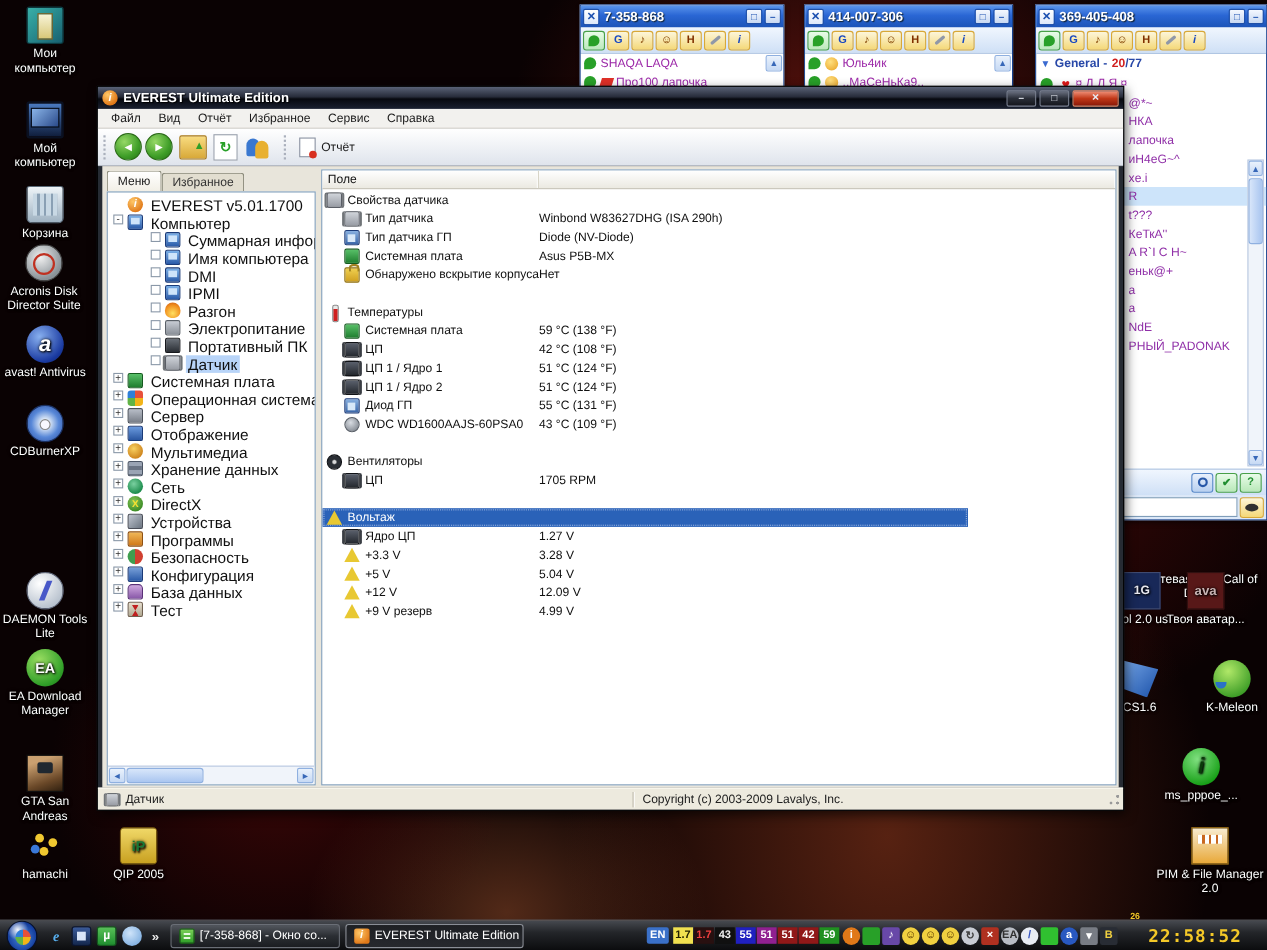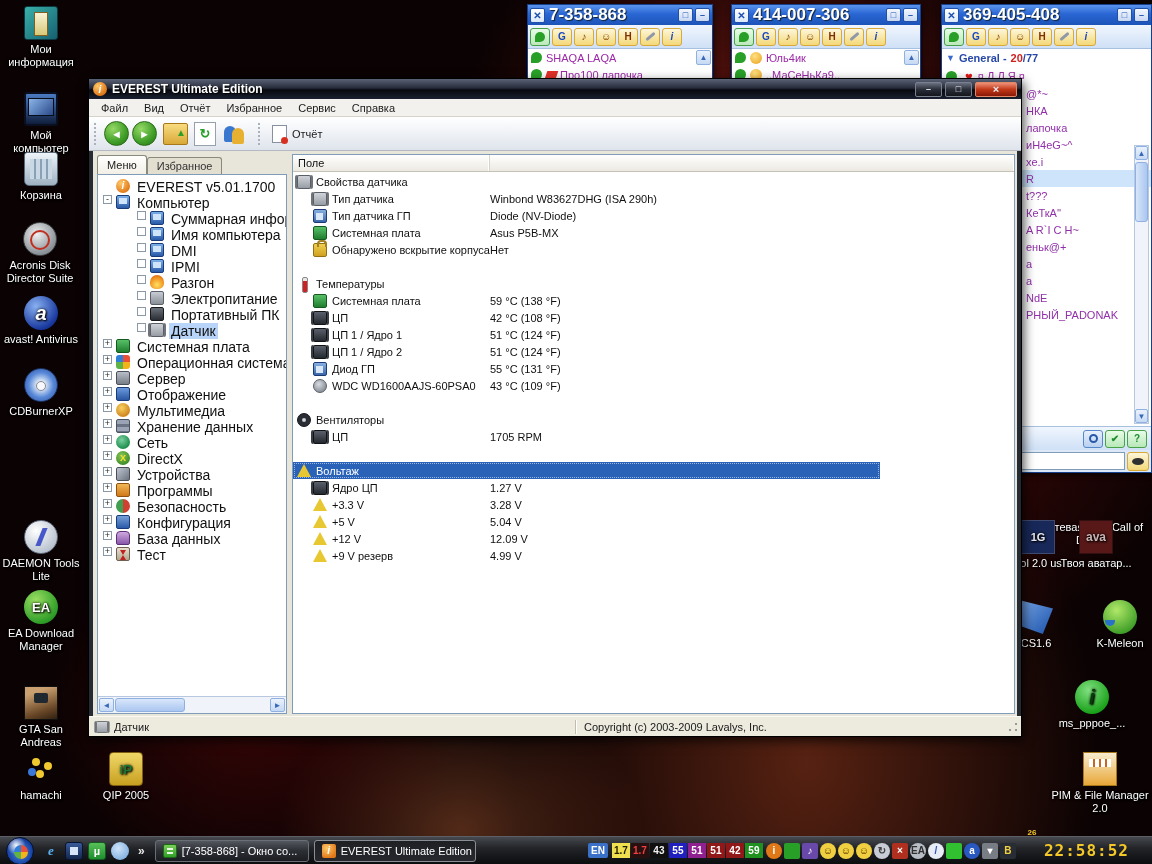--- a/index.html
+++ b/index.html
@@ -12,21 +12,21 @@
       radial-gradient(420px 520px at 70% 88%, rgba(150,60,30,.55), transparent 70%),
       radial-gradient(300px 260px at 22% 82%, rgba(100,10,10,.5), transparent 70%),
       radial-gradient(260px 200px at 40% 96%, rgba(170,90,50,.45), transparent 70%),
       #0a0203;}
   
   .dicon{position:absolute;width:80px;text-align:center;color:#fff;font-size:11px;
     line-height:13px;text-shadow:1px 1px 2px #000,0 0 3px #000;z-index:1;cursor:default;}
   .dimg{display:block;width:34px;height:34px;margin:0 auto 3px;position:relative;}
   .dimg::after{position:absolute;inset:0;display:flex;align-items:center;justify-content:center;}
   
-  .mydocs{left:1px;top:6px}.mycomp{left:1px;top:92px}.trash{left:1px;top:152px}
+  .mydocs{left:1px;top:6px}.mycomp{left:1px;top:92px}.trash{left:1px;top:169px}
   .acronis{left:0px;top:222px}.avast{left:1px;top:296px}.cdburner{left:1px;top:368px}
   .daemon{left:1px;top:520px}.ea{left:1px;top:590px}.gta{left:1px;top:686px}
   .hamachi{left:1px;top:752px}.qip{left:86px;top:752px}
   
   .cod104{left:1000px;top:484px;width:66px}.cod{left:1036px;top:484px;width:112px}
   .ntool{left:998px;top:520px;width:80px}.ava{left:1056px;top:520px;width:80px}
   .cs{left:998px;top:600px;width:76px}.kmeleon{left:1078px;top:600px;width:84px}
   .pppoe{left:1040px;top:680px;width:104px}.pim{left:1050px;top:752px;width:100px}
   
   .g-mydocs{background:linear-gradient(135deg,#39b0a8,#176070);border-radius:3px;border:1px solid #0c3a40;}
@@ -63,21 +63,21 @@
   .g-pim{background:linear-gradient(#f8ecd0,#e8a838);border:1px solid #a87818;}
   .g-pim::after{content:"";width:22px;height:8px;background:repeating-linear-gradient(90deg,#fff 0 4px,#c86820 4px 6px);display:block;margin:6px auto;}
   
   .qwin{position:absolute;z-index:5;background:#fff;border:1px solid #16408c;box-shadow:1px 2px 5px rgba(0,0,0,.6);}
   #qip1{left:527px;top:4px;width:186px;height:96px;}
   #qip2{left:731px;top:4px;width:190px;height:96px;}
   #qip3{left:941px;top:4px;width:211px;height:469px;}
   .qtitle{height:20px;background:linear-gradient(#5a94ec,#2a66d4 45%,#1c54b8);display:flex;align-items:center;padding:0 2px;}
   .qtitle .qx{width:15px;height:15px;background:linear-gradient(#fff,#dce8fa);border:1px solid #2050a8;border-radius:2px;
     color:#1c50b0;font-size:10px;font-weight:bold;display:flex;align-items:center;justify-content:center;margin-right:4px;}
-  .qtitle .qname{flex:1;color:#fff;font-weight:bold;font-size:17px;text-shadow:1px 1px 1px #123;}
+  .qtitle .qname{flex:1;color:#fff;font-weight:bold;font-size:12px;text-shadow:1px 1px 1px #123;}
   .qtitle .qbtn-r{width:15px;height:14px;background:linear-gradient(#f4f8ff,#c8d8f2);border:1px solid #2050a8;border-radius:2px;
     margin-left:2px;font-size:9px;color:#1c50b0;display:flex;align-items:center;justify-content:center;font-weight:bold;}
   .qtools{height:24px;background:linear-gradient(#f0f6fe,#cfe0f6);border-bottom:1px solid #a8c0e0;display:flex;align-items:center;padding-left:2px;}
   .qb{width:20px;height:18px;margin-right:2px;border:1px solid #d8a838;border-radius:3px;
     background:linear-gradient(#fdf6da,#f4d878);display:flex;align-items:center;justify-content:center;font-size:10px;}
   .qb-clover{background:linear-gradient(#e8fce8,#bce8bc);border-color:#48a048;}
   .qb-clover::after{content:"";width:10px;height:10px;border-radius:50% 50% 50% 0;background:#28a028;}
   .qb-g::after{content:"G";color:#1848c0;font-weight:bold;}
   .qb-snd::after{content:"♪";color:#804000;font-weight:bold;}
   .qb-face::after{content:"☺";color:#804000;}
@@ -256,21 +256,21 @@
 </style>
 </head>
 <body>
 
 <div id="desktop">
 
   <div>
 
       <div class="dicon mydocs">
         <span class="dimg g-mydocs"></span>
-        <span class="dlabel">Мои информация</span>
+        <span class="dlabel">Мои компьютер</span>
       </div>
 
       <div class="dicon mycomp">
         <span class="dimg g-mycomp"></span>
         <span class="dlabel">Мой компьютер</span>
       </div>
 
       <div class="dicon trash">
         <span class="dimg g-trash"></span>
         <span class="dlabel">Корзина</span>

